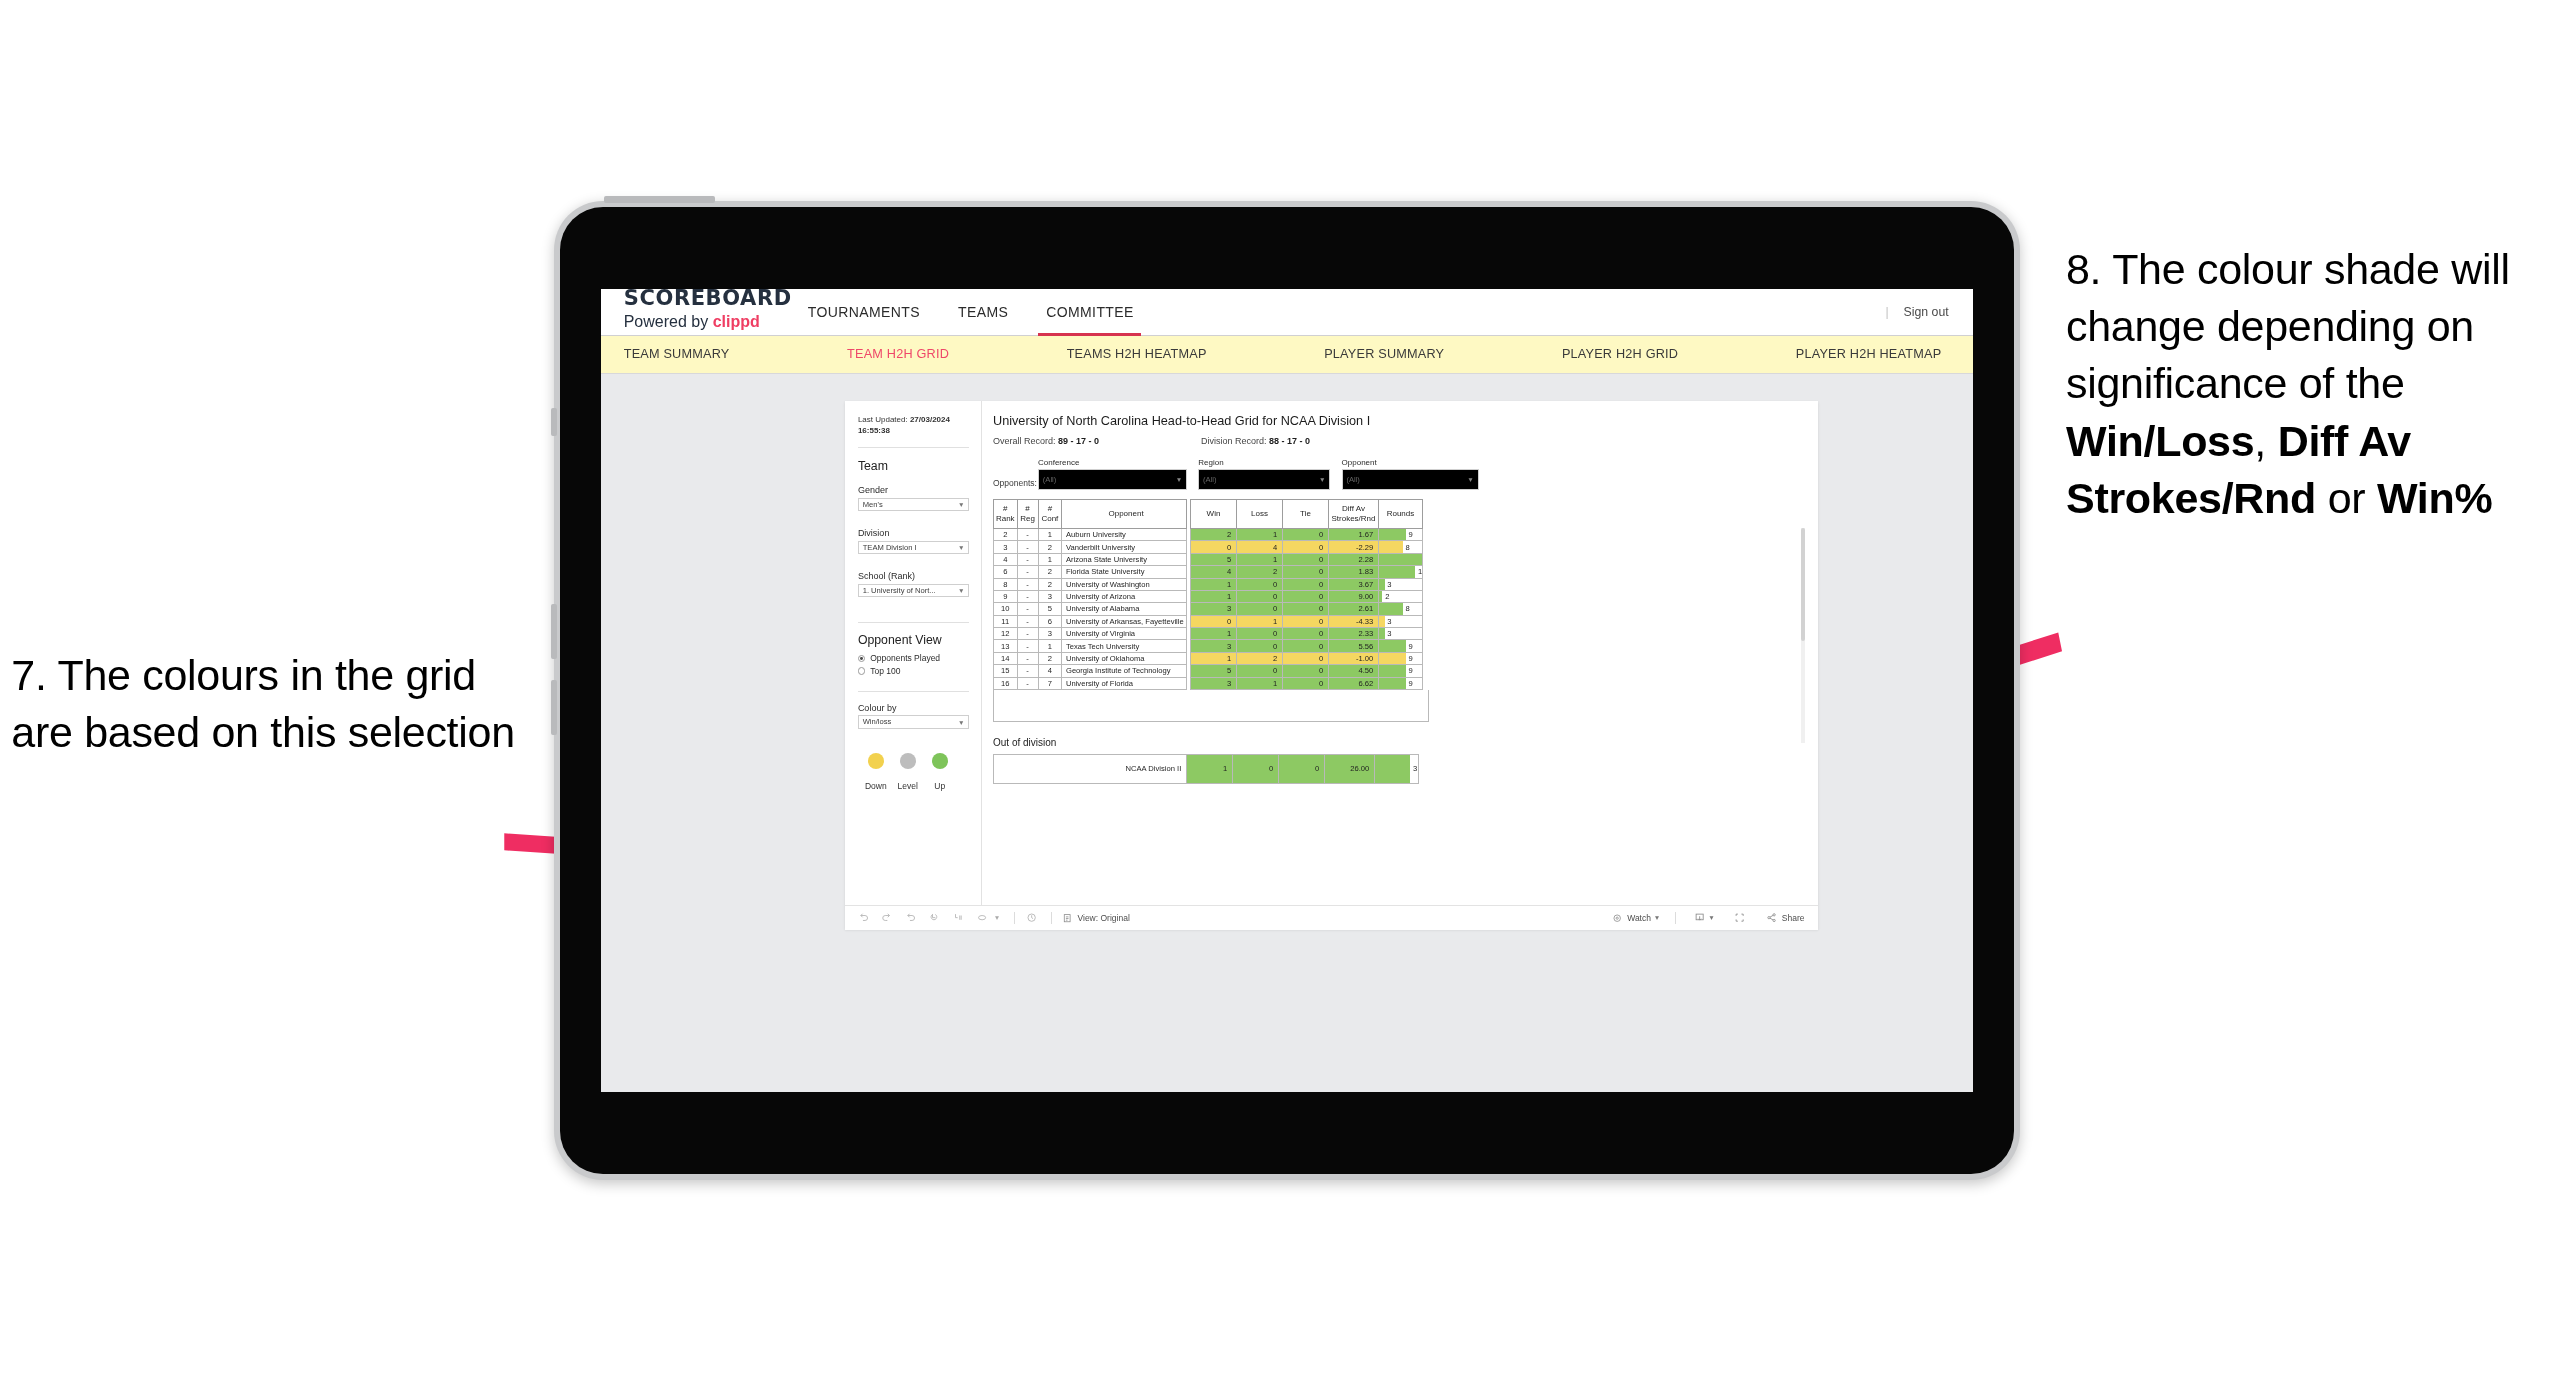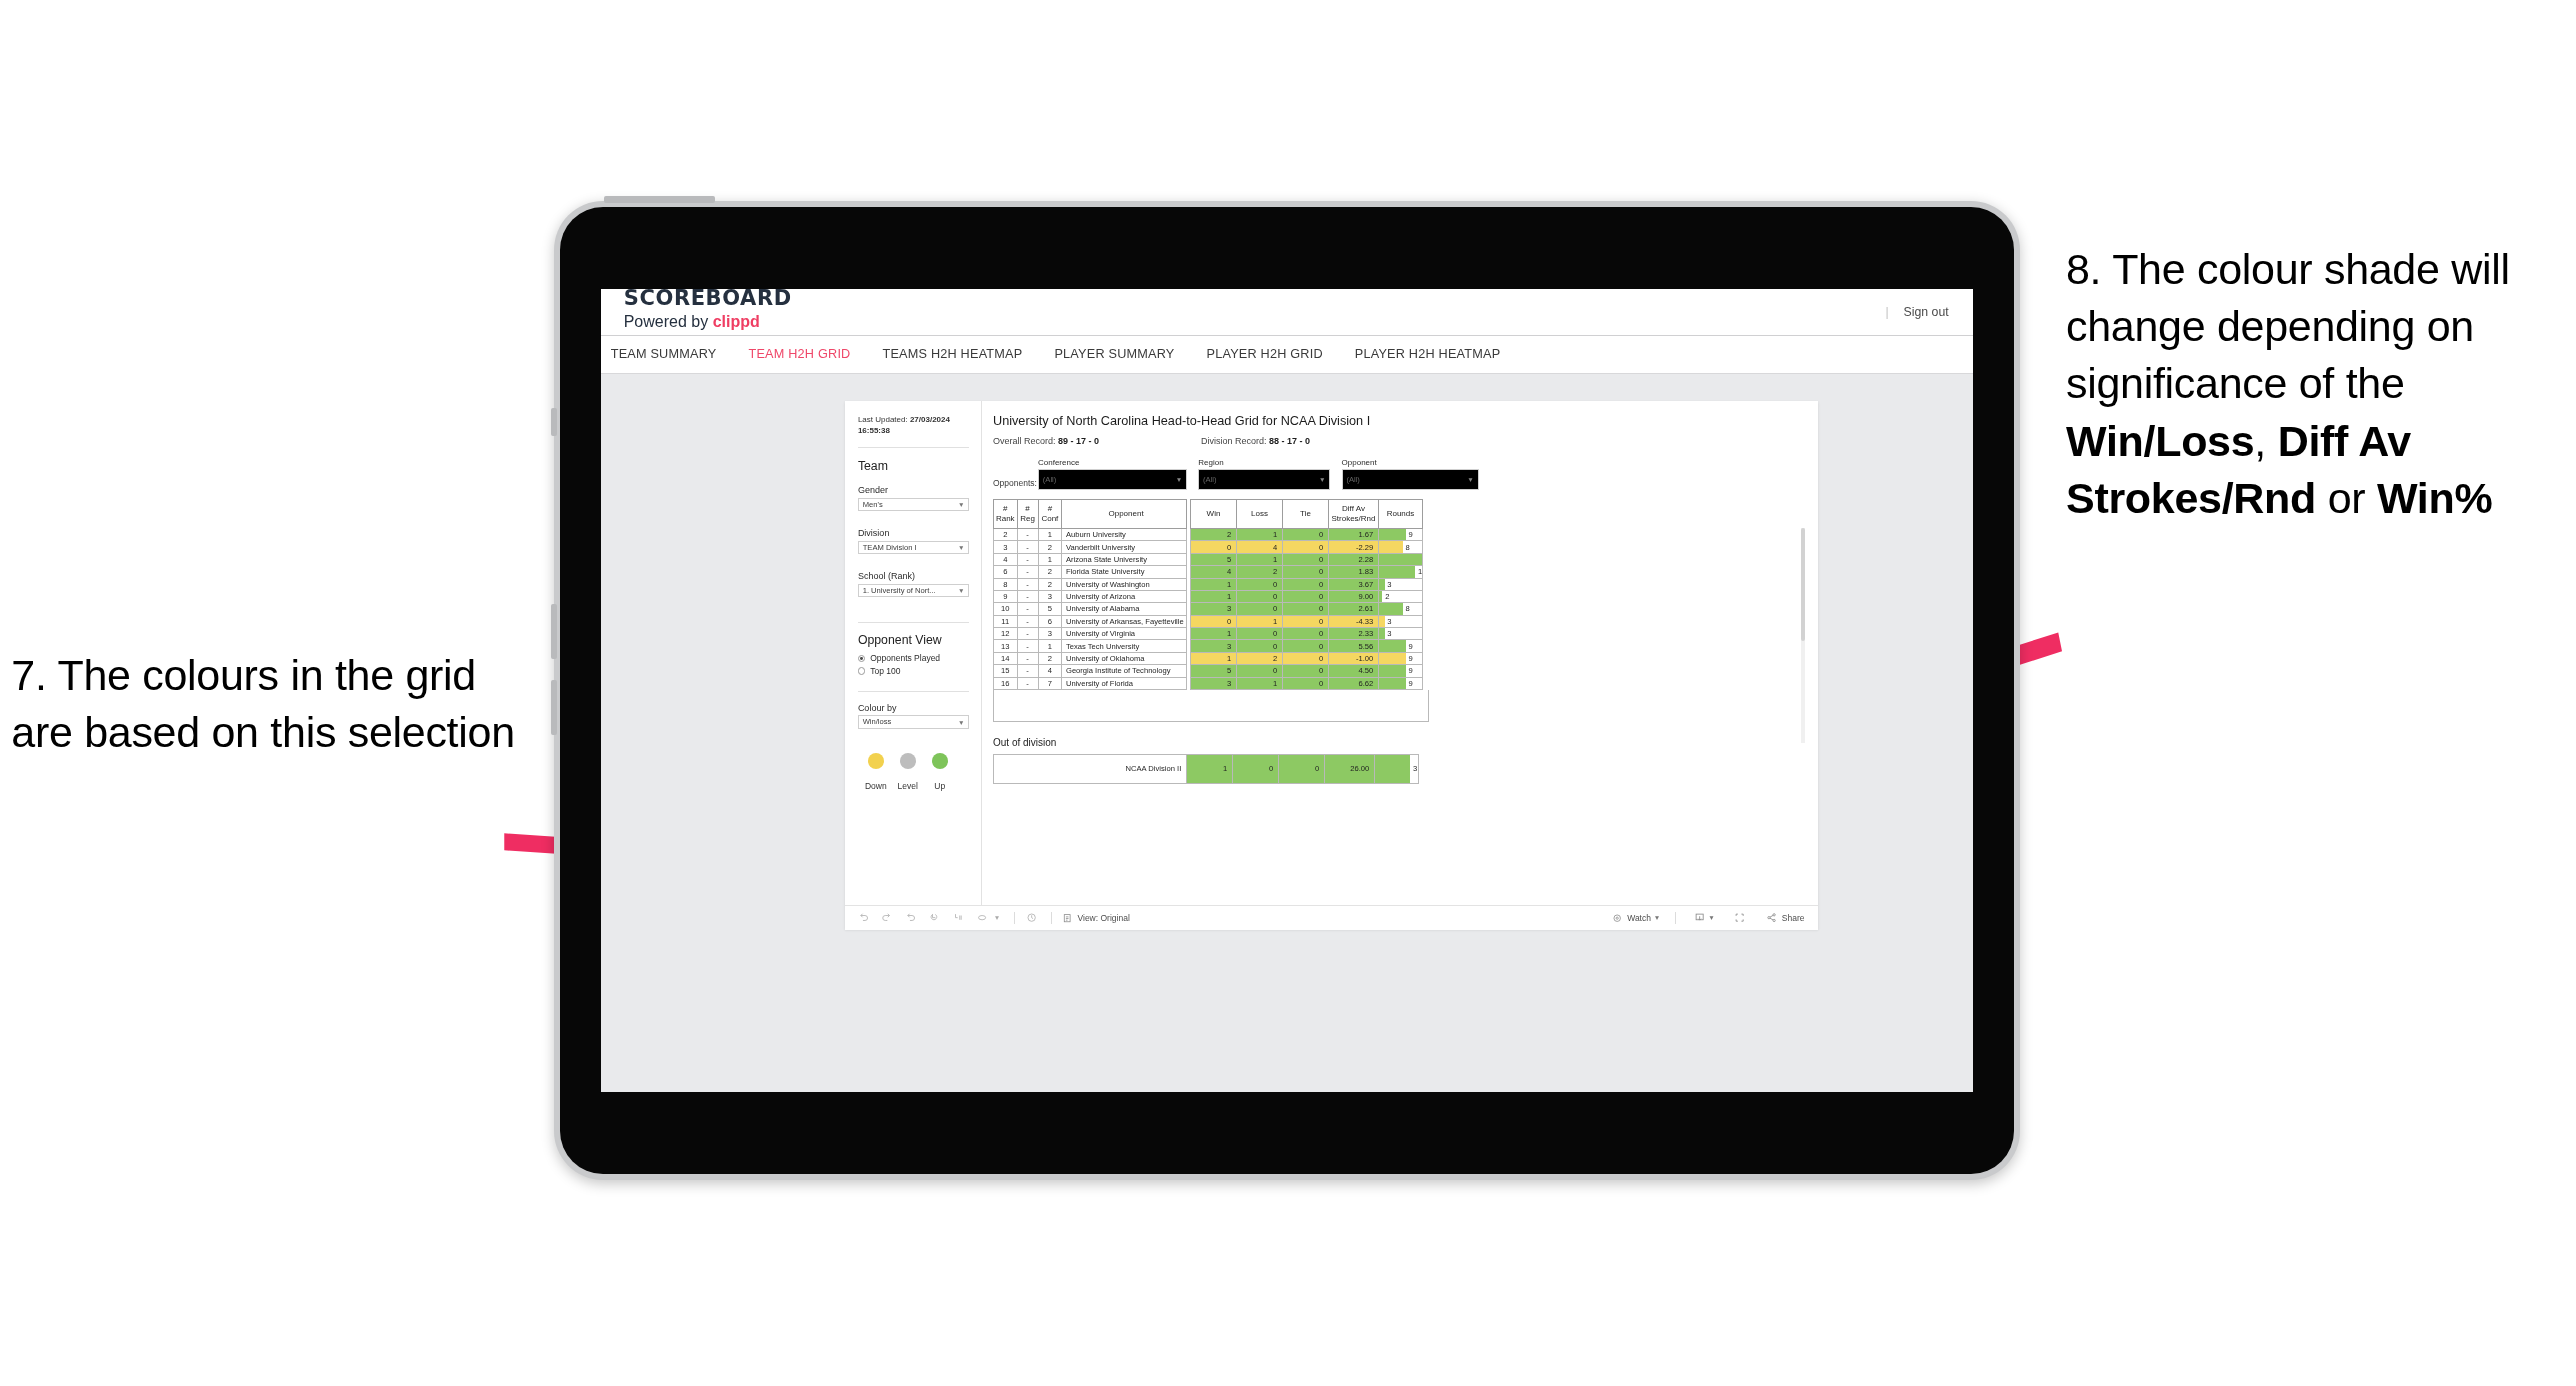--- a/index.html
+++ b/index.html
@@ -88,23 +88,23 @@
     height: 2.8px; background: #d6334f;
   }
   #signout-wrap {
     margin-left: auto; display: flex; align-items: center;
     padding-right: 24.6px; font-size: 12.3px; color: #4a4a4a;
   }
   #signout-wrap .divider { color: #c4c4c4; margin-right: 15px; }
 
   
   #subnav {
-    height: 38px; background: #ffffff;
+    height: 38px; background: #fef9c3;
     border-bottom: 0.9px solid #d8d8da;
-    display: flex; align-items: center; padding-left: 10px;
+    display: flex; align-items: center; padding-left: 23px; justify-content: space-between;
   }
   .subnav-item {
     font-size: 12.7px; color: #3a3a3a; margin-right: 32px;
     letter-spacing: 0.2px; cursor: pointer; white-space: nowrap;
   }
   .subnav-item.active { color: #ef4769; }
 
   
   #viz-wrap { padding: 27px 0 0 244px; }
   #viz-card {
@@ -255,20 +255,25 @@
 
   <div id="tablet">
     <div id="tablet-inner">
 
       <div id="screen">
 
         <div id="topbar">
           <div id="logo-block">
             <div id="logo-main">SCOREBOARD</div>
             <div id="logo-sub"><span>Powered by </span><span class="brand">clippd</span></div>
+          </div>
+          <div class="topnav">
+            <div class="topnav-item">TOURNAMENTS</div>
+            <div class="topnav-item">TEAMS</div>
+            <div class="topnav-item active">COMMITTEE</div>
           </div>
           <div id="signout-wrap">
             <span class="divider">|</span>
             <span>Sign out</span>
           </div>
         </div>
 
         <div id="subnav">
           <div class="subnav-item">TEAM SUMMARY</div>
           <div class="subnav-item active">TEAM H2H GRID</div>

